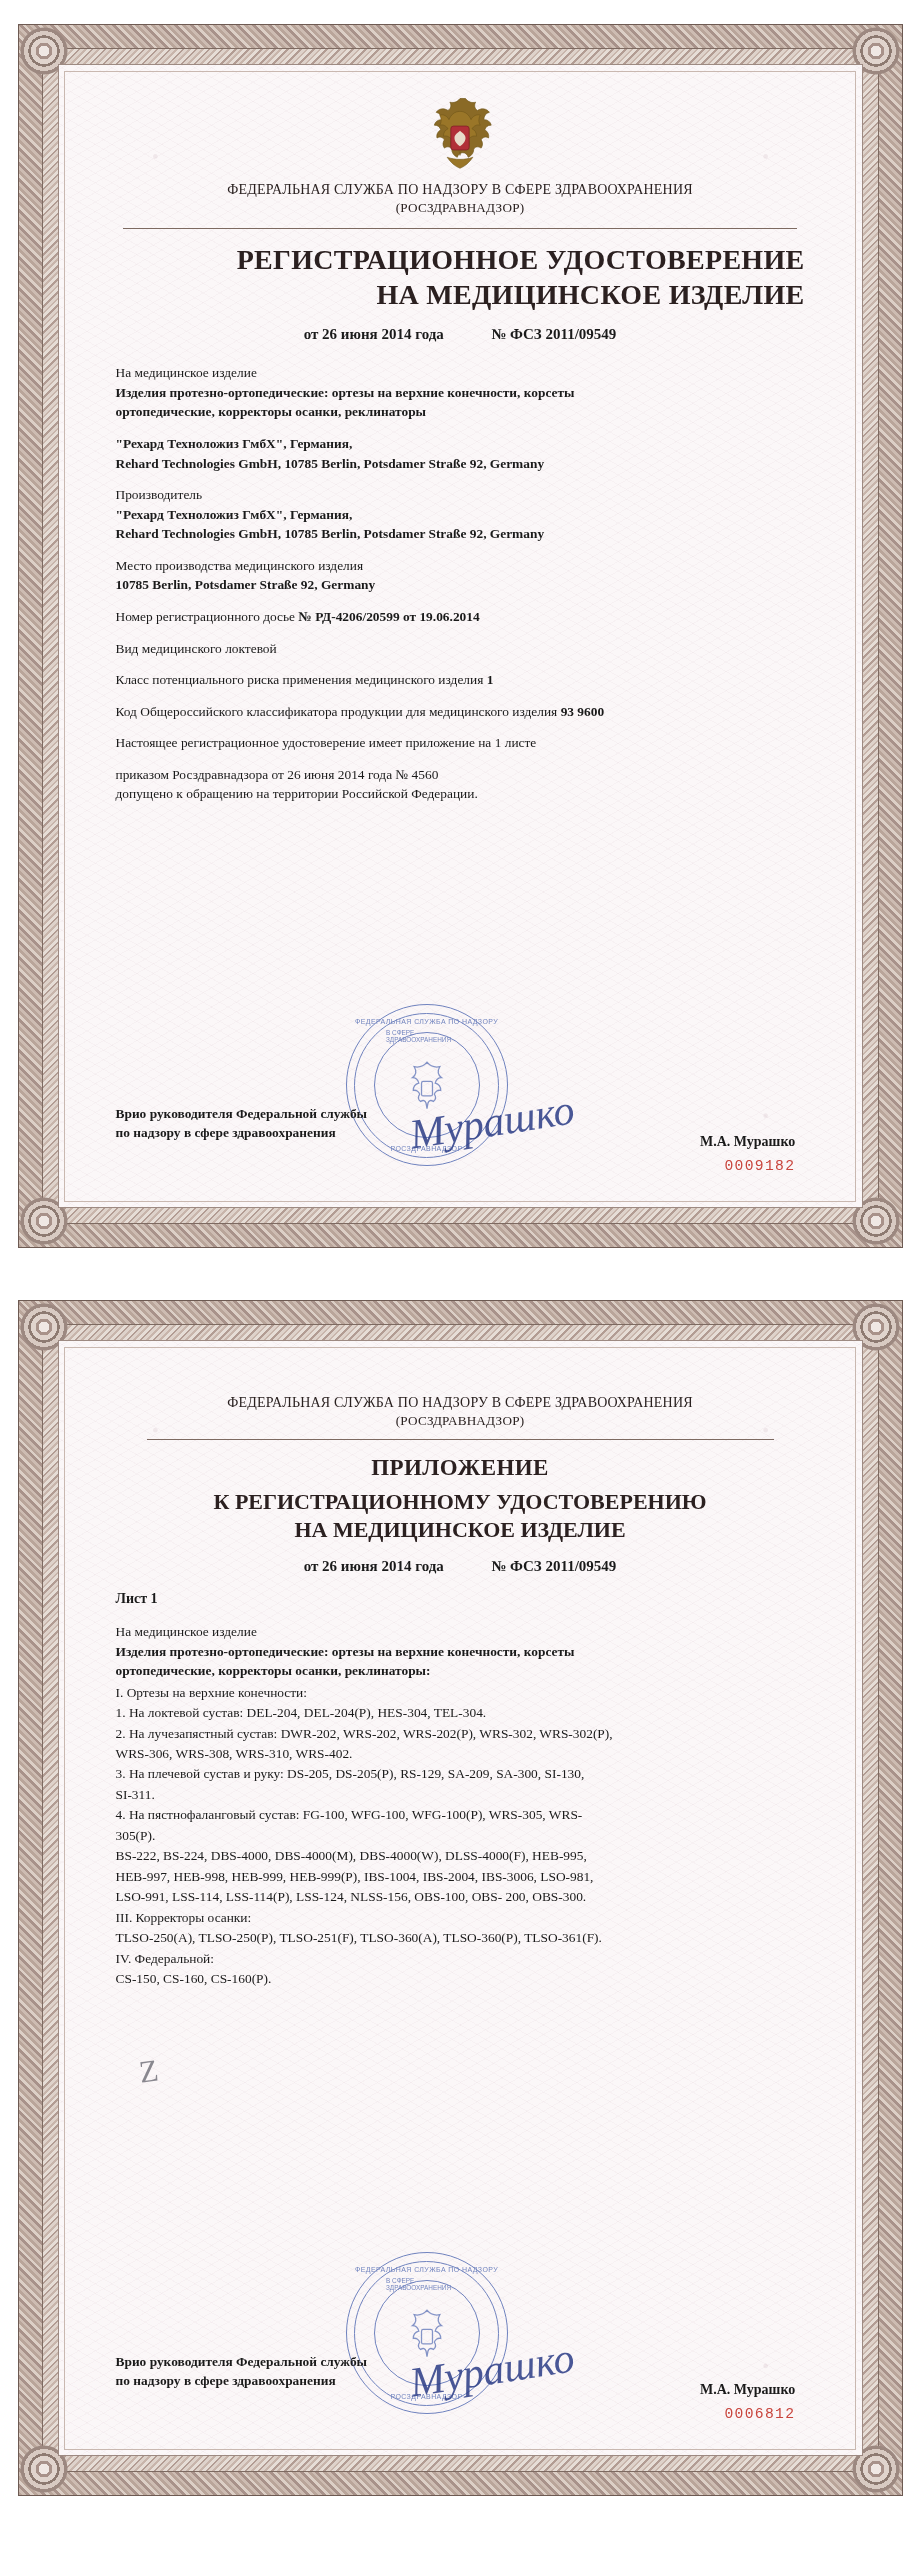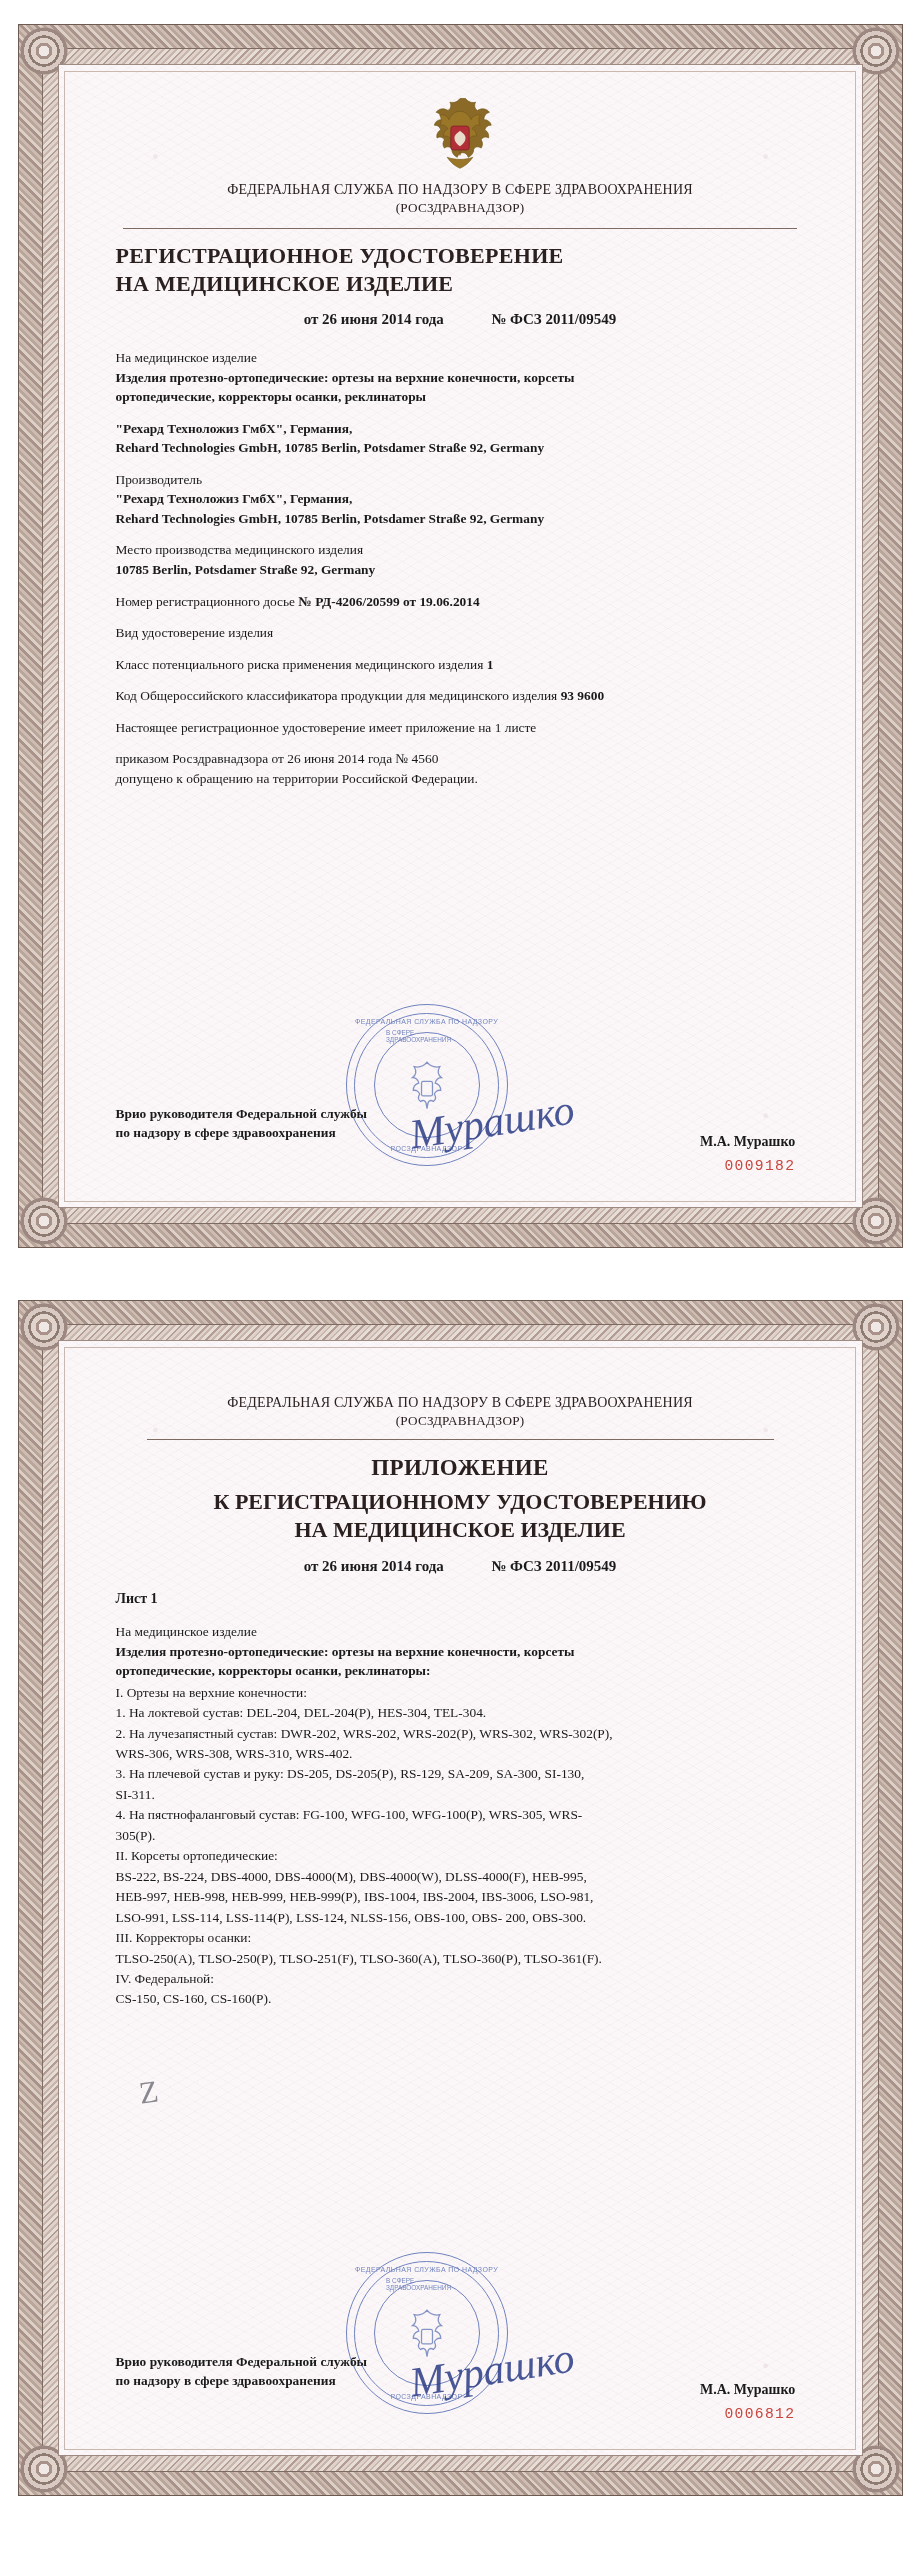--- a/index.html
+++ b/index.html
@@ -119,23 +119,23 @@
   .agency .sub { font-size: 13.2px; }
 
   .rule {
     height: 0.9px;
     background: #7d6a61;
     margin: 11px 7.4px 13px 7.4px;
   }
   .rule.short { margin: 9.2px 31px 14.7px 31px; }
 
   .title {
-    text-align: left;
-    font-weight: bold;
-    font-size: 22px;
+    text-align: right;
+    font-weight: bold;
+    font-size: 28px;
     line-height: 1.28;
     color: #2b2020;
     letter-spacing: 0.3px;
   }
   .title-2 {
     text-align: center;
     font-weight: bold;
     font-size: 22px;
     line-height: 1.3;
     color: #2b2020;
@@ -356,21 +356,21 @@
           </div>
 
           <div class="block">
             <p>
               <span>Номер регистрационного досье</span>
               <span class="b">№ РД-4206/20599 от 19.06.2014</span>
             </p>
           </div>
 
           <div class="block">
-            <p>Вид удостоверение изделия</p>
+            <p>Вид медицинского локтевой</p>
           </div>
 
           <div class="block">
             <p>
               <span>Класс потенциального риска применения медицинского изделия</span>
               <span class="b">1</span>
             </p>
           </div>
 
           <div class="block">
@@ -470,21 +470,20 @@
 
           <div class="list">
             <p>I. Ортезы на верхние конечности:</p>
             <p>1. На локтевой сустав: DEL-204, DEL-204(P), HES-304, TEL-304.</p>
             <p>2. На лучезапястный сустав: DWR-202, WRS-202, WRS-202(P), WRS-302, WRS-302(P),</p>
             <p>WRS-306, WRS-308, WRS-310, WRS-402.</p>
             <p>3. На плечевой сустав и руку: DS-205, DS-205(P), RS-129, SA-209, SA-300, SI-130,</p>
             <p>SI-311.</p>
             <p>4. На пястнофаланговый сустав: FG-100, WFG-100, WFG-100(P), WRS-305, WRS-</p>
             <p>305(P).</p>
-            <p>II. Корсеты ортопедические:</p>
             <p>BS-222, BS-224, DBS-4000, DBS-4000(M), DBS-4000(W), DLSS-4000(F), HEB-995,</p>
             <p>HEB-997, HEB-998, HEB-999, HEB-999(P), IBS-1004, IBS-2004, IBS-3006, LSO-981,</p>
             <p>LSO-991, LSS-114, LSS-114(P), LSS-124, NLSS-156, OBS-100, OBS- 200, OBS-300.</p>
             <p>III. Корректоры осанки:</p>
             <p>TLSO-250(A), TLSO-250(P), TLSO-251(F), TLSO-360(A), TLSO-360(P), TLSO-361(F).</p>
             <p>IV. Федеральной:</p>
             <p>CS-150, CS-160, CS-160(P).</p>
           </div>
 
           <div class="pencil-mark" style="position:relative; left:20px; top:13px;">Z</div>

